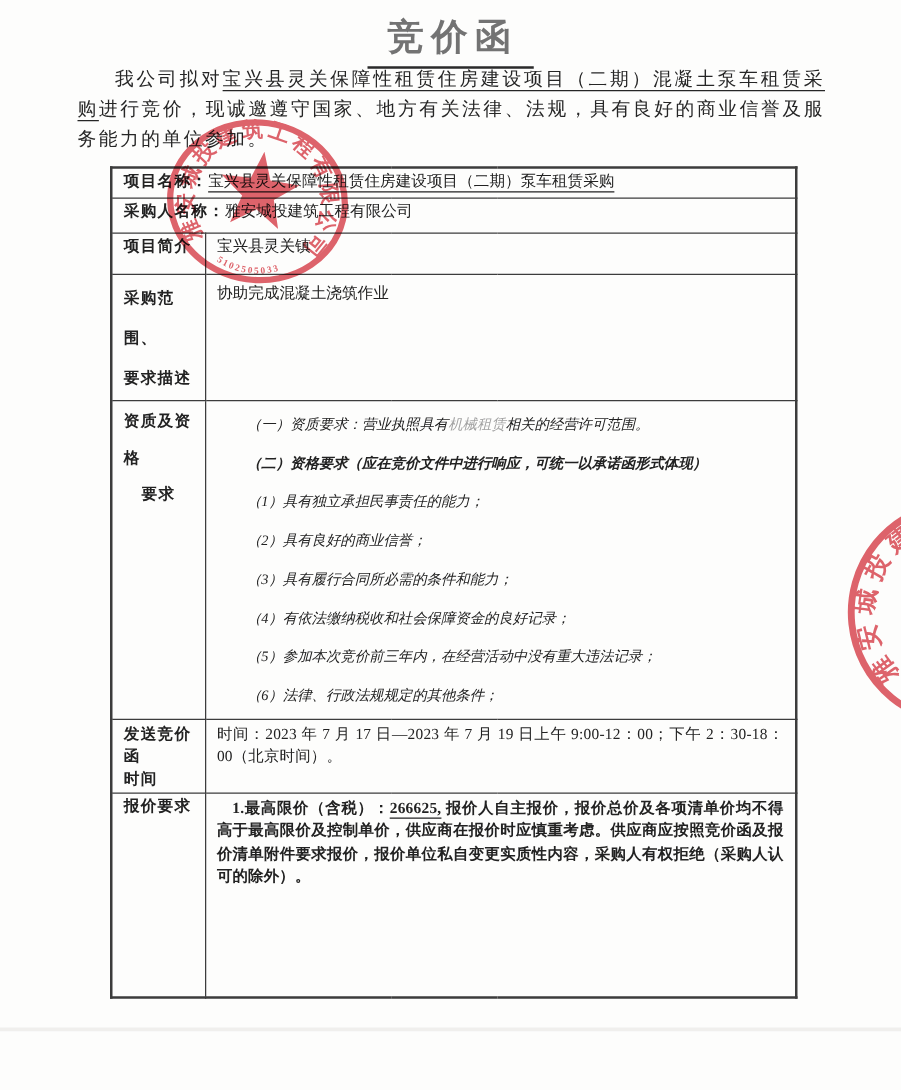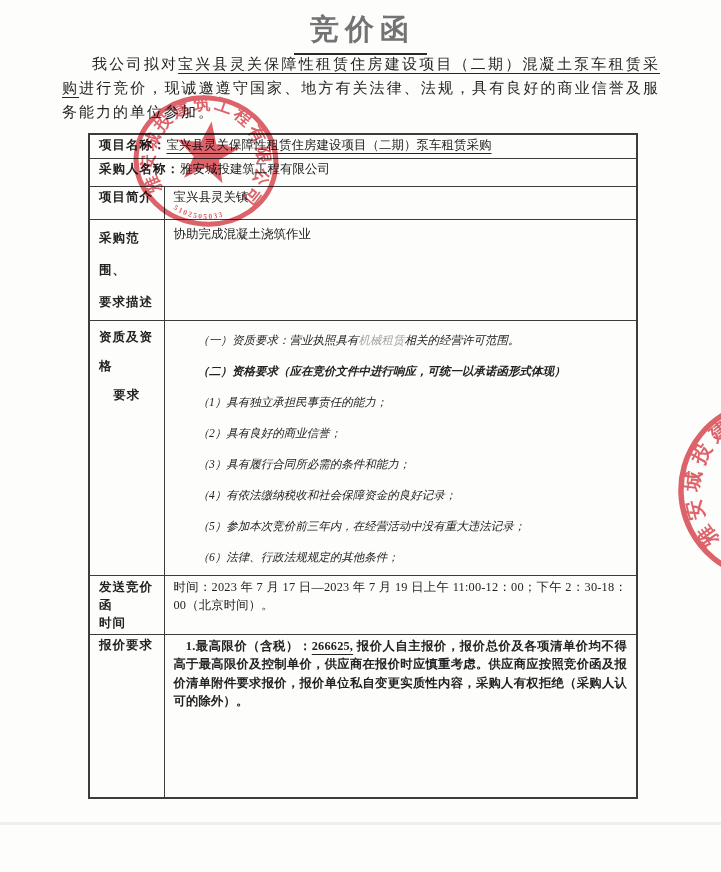--- a/index.html
+++ b/index.html
@@ -111,21 +111,21 @@
         <span class="qual-item">（5）参加本次竞价前三年内，在经营活动中没有重大违法记录；</span>
         <span class="qual-item">（6）法律、行政法规规定的其他条件；</span>
       </td>
     </tr>
 
     <tr style="height:33px;margin-left:32px;">
       <td>
             <span class="lbl lbl-line tight">发送竞价函</span>
             <span class="lbl lbl-line tight">时间</span>
           </td>
-      <td colspan="3" class="compact"><span>时间：2023 年 7 月 17 日—2023 年 7 月 19 日上午 11:00-12：00；下午 2：30-18：00（北京时间）。</span></td>
+      <td colspan="3" class="compact"><span>时间：2023 年 7 月 17 日—2023 年 7 月 19 日上午 9:00-12：00；下午 2：30-18：00（北京时间）。</span></td>
     </tr>
 
     <tr style="height:164px;">
       <td class="vmid"><span class="lbl">报价要求</span></td>
       <td colspan="3" class="quote">
         <p><span>1.最高限价（含税）：</span><span class="u">266625,</span><span> 报价人自主报价，报价总价及各项清单价均不得高于最高限价及控制单价，供应商在报价时应慎重考虑。供应商应按照竞价函及报价清单附件要求报价，报价单位私自变更实质性内容，采购人有权拒绝（采购人认可的除外）。</span></p>
 
       </td>
     </tr>
   </tbody>

